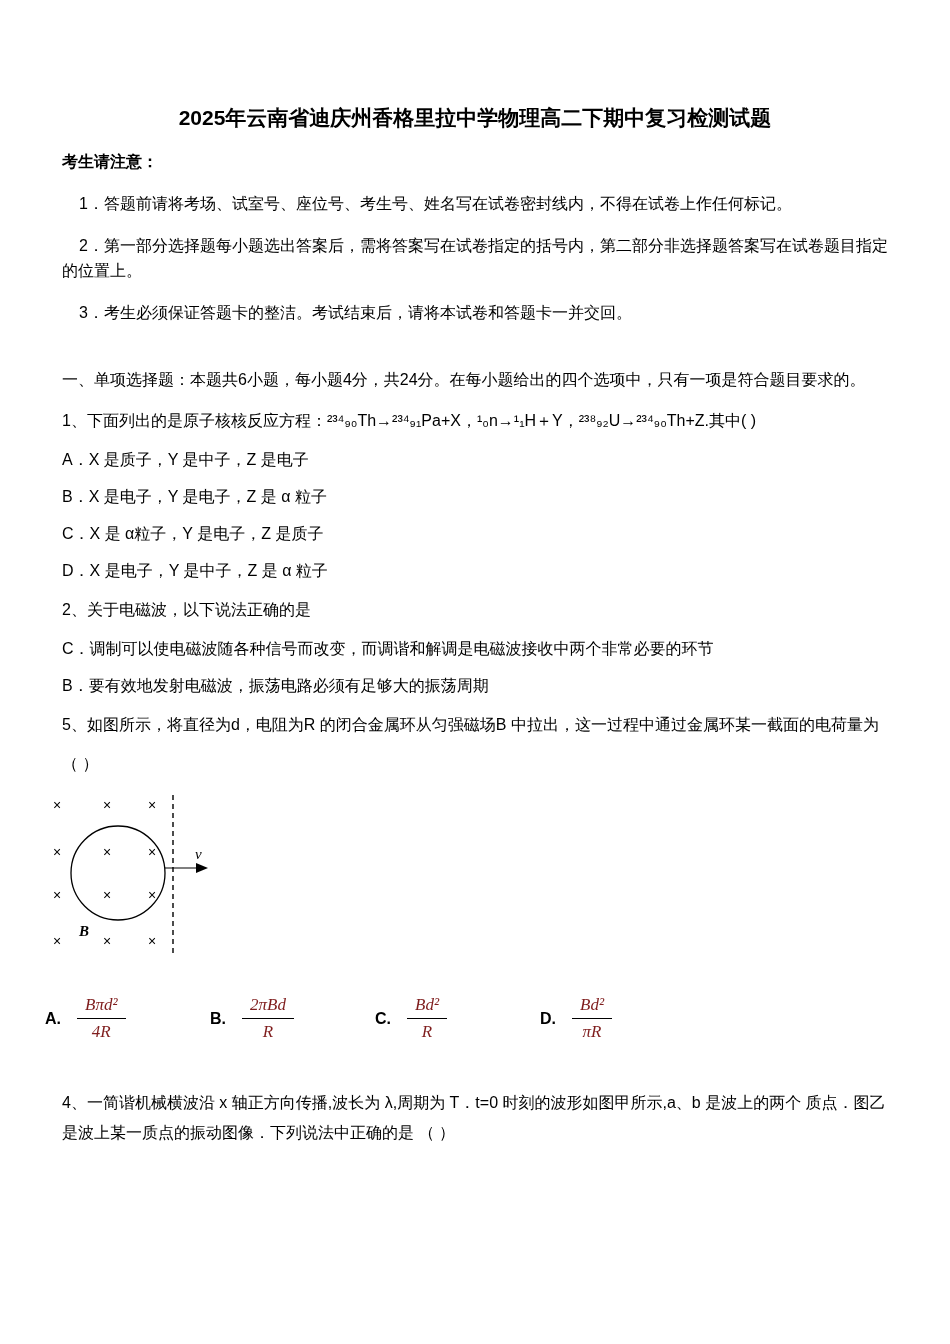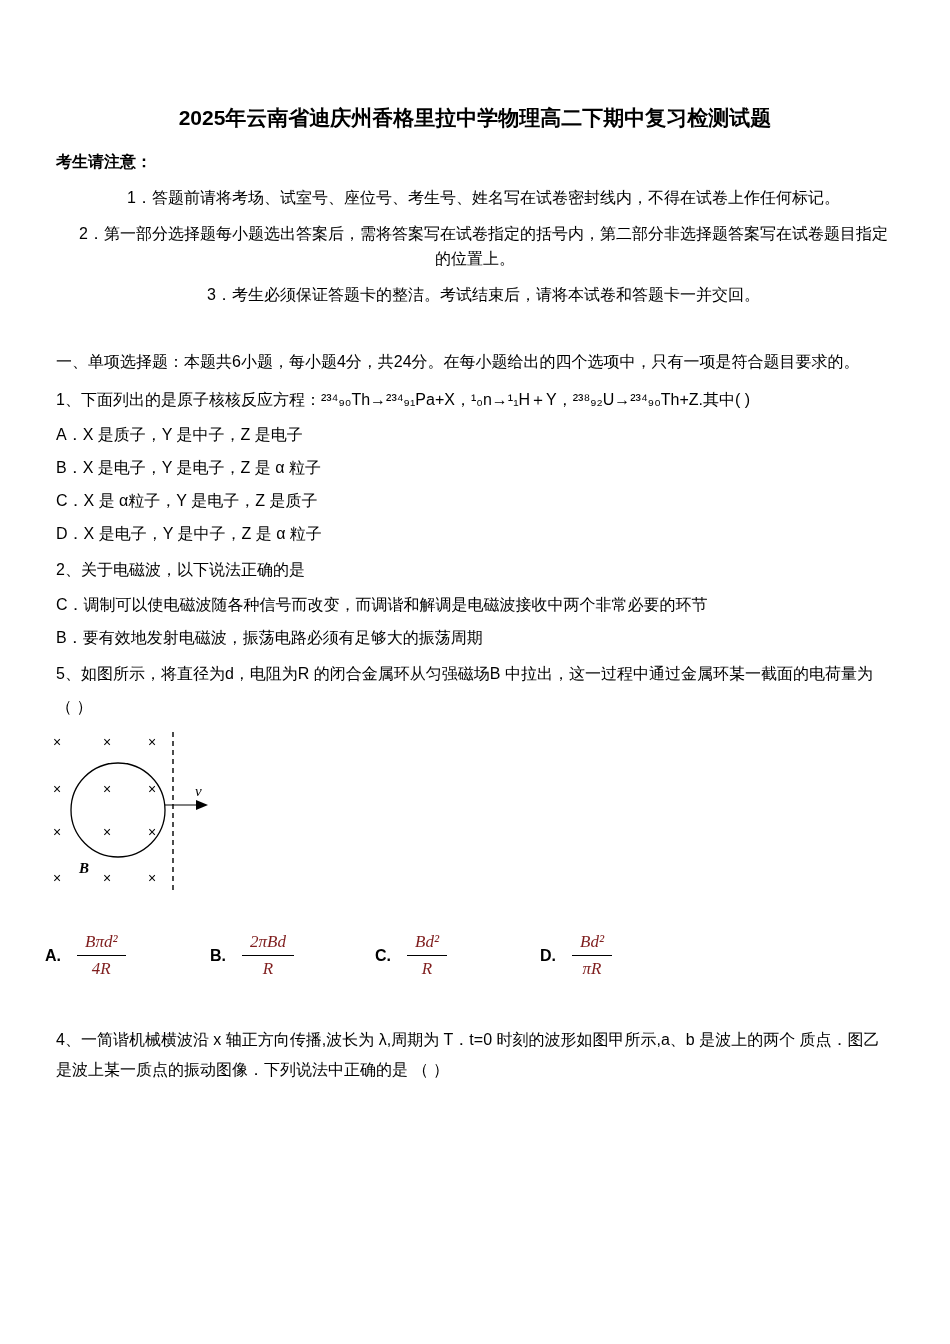--- a/index.html
+++ b/index.html
@@ -15,23 +15,23 @@
     overflow: hidden;
     position: relative;
   }
   .title {
     font-size: 21px;
     font-weight: bold;
     text-align: center;
     margin: 0 0 18px 0;
     line-height: 1.3;
   }
-  p { margin: 11px; }
+  p { margin: 17px; }
   .notice-header { font-weight: bold; line-height: 25px; }
-  .notice-item { line-height: 25px; text-indent: 17px; text-align: center; }
+  .notice-item { line-height: 25px; text-indent: 17px; }
   .section-header { margin-top: 42px; line-height: 25px; }
   .stem { margin-top: 14px; line-height: 24px; }
   .opt { margin-top: 13px; line-height: 20px; }
   .paren-line { margin-top: 8px; line-height: 20px; }
   .figure-wrap { margin: 8px 0 0 0; }
   .fig text.cross { font-size: 14px; font-family: "Liberation Sans", sans-serif; }
   .fig circle { fill: none; stroke: #000; stroke-width: 1.3px; }
   .fig line { stroke: #000; stroke-width: 1.2px; }
   .fig line.dashed { stroke-dasharray: 5 4; stroke-width: 1.4px; }
   .fig polygon { fill: #000; }

